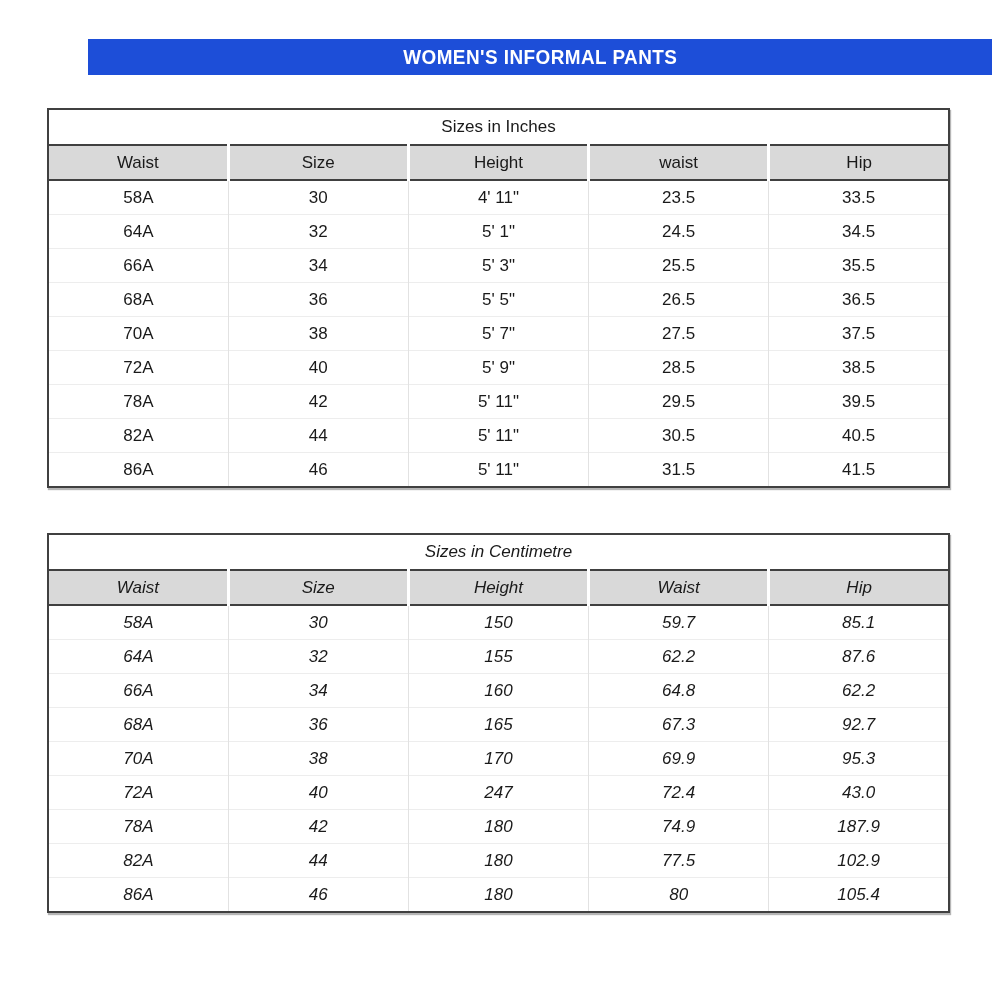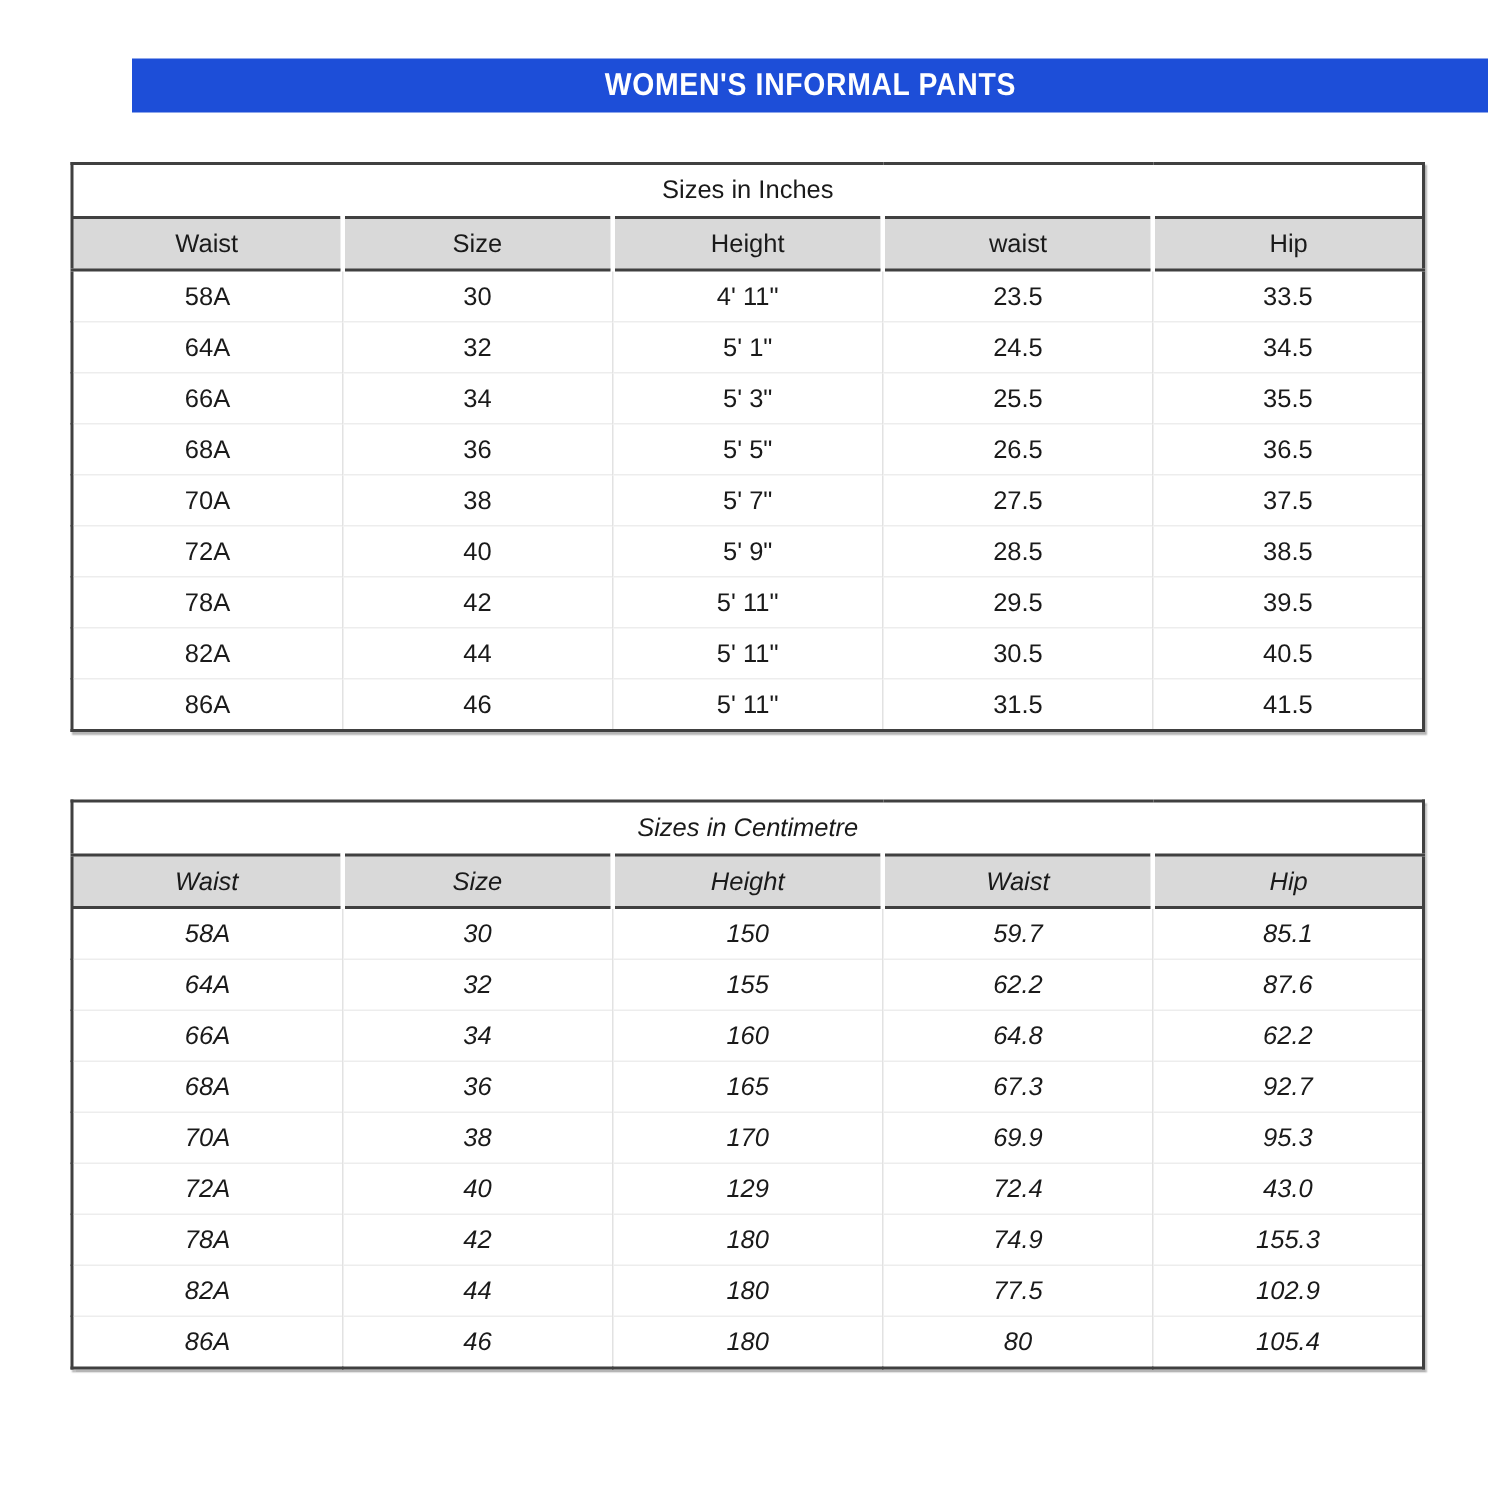--- a/index.html
+++ b/index.html
@@ -217,30 +217,30 @@
         <tr>
           <td>70A</td>
           <td>38</td>
           <td>170</td>
           <td>69.9</td>
           <td>95.3</td>
         </tr>
         <tr>
           <td>72A</td>
           <td>40</td>
-          <td>129</td>
+          <td>247</td>
           <td>72.4</td>
           <td>43.0</td>
         </tr>
         <tr>
           <td>78A</td>
           <td>42</td>
           <td>180</td>
           <td>74.9</td>
-          <td>155.3</td>
+          <td>187.9</td>
         </tr>
         <tr>
           <td>82A</td>
           <td>44</td>
           <td>180</td>
           <td>77.5</td>
           <td>102.9</td>
         </tr>
         <tr>
           <td>86A</td>

